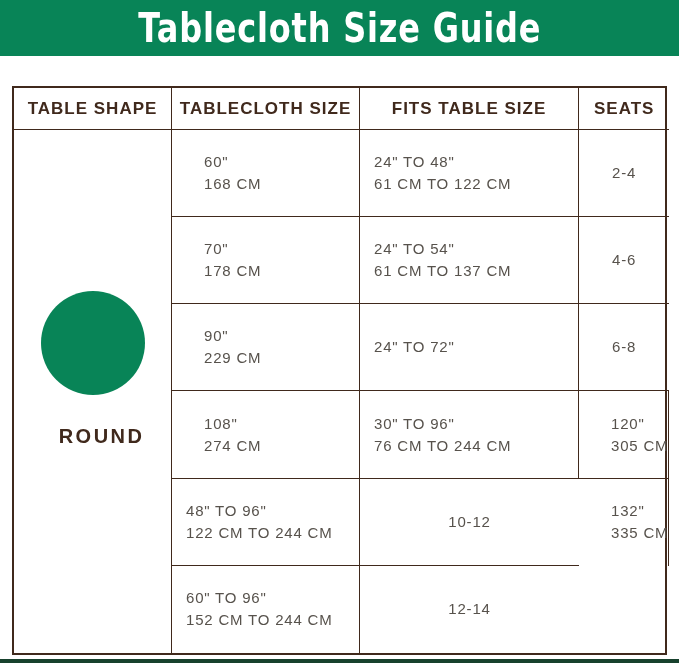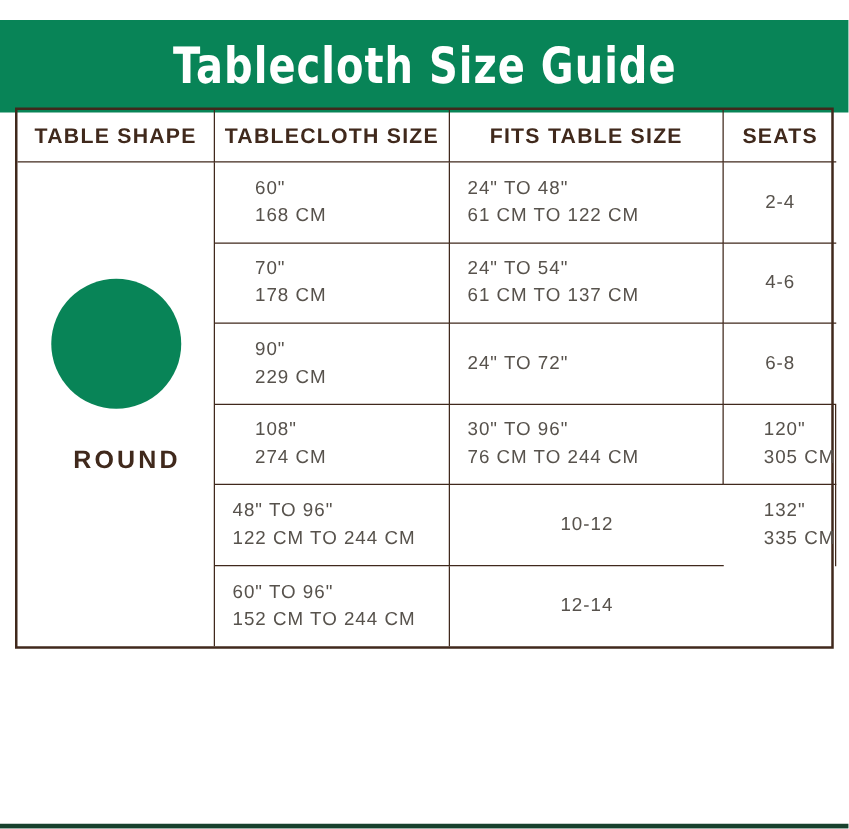--- a/index.html
+++ b/index.html
@@ -2,33 +2,33 @@
 <html style="--green: #088457; --border: #40291c; --text: #57524c; --darkgreen: #17412d;"><head>
 <meta charset="utf-8">
 <style>
   html,body{margin:0;padding:0;background:#fff;}
   .page{
     position:relative;width:679px;height:663px;background:#fff;overflow:hidden;
     font-family:"Liberation Sans",sans-serif;
   }
   
   .banner{
-    position:absolute;left:0;top:0;width:679px;height:74px;
+    position:absolute;left:0;top:0;width:679px;height:56px;
     background:var(--green,#088457);
-    display:flex;align-items:center;justify-content:center;margin-top:16px;
+    display:flex;align-items:center;justify-content:center;
   }
   .banner-title{
     display:inline-block;color:#fff;
     font-family:"DejaVu Sans",sans-serif;font-weight:800;font-size:40px;
     letter-spacing:1px;transform:scaleX(.8);transform-origin:center;
     white-space:nowrap;
   }
   
   .size-table{
-    position:absolute;left:12px;top:86px;width:655px;height:433px;
+    position:absolute;left:12px;top:86px;width:655px;height:569px;
     box-sizing:border-box;border:2px solid var(--border,#40291c);
     display:grid;grid-template-columns:158px 188px 219px 1fr;
     grid-template-rows:42px repeat(6,1fr);
   }
   .th{
     display:flex;align-items:center;justify-content:center;
     font-weight:bold;font-size:17px;letter-spacing:1px;
     color:var(--border,#40291c);
     border-right:1.5px solid var(--border,#40291c);
     border-bottom:1.5px solid var(--border,#40291c);

